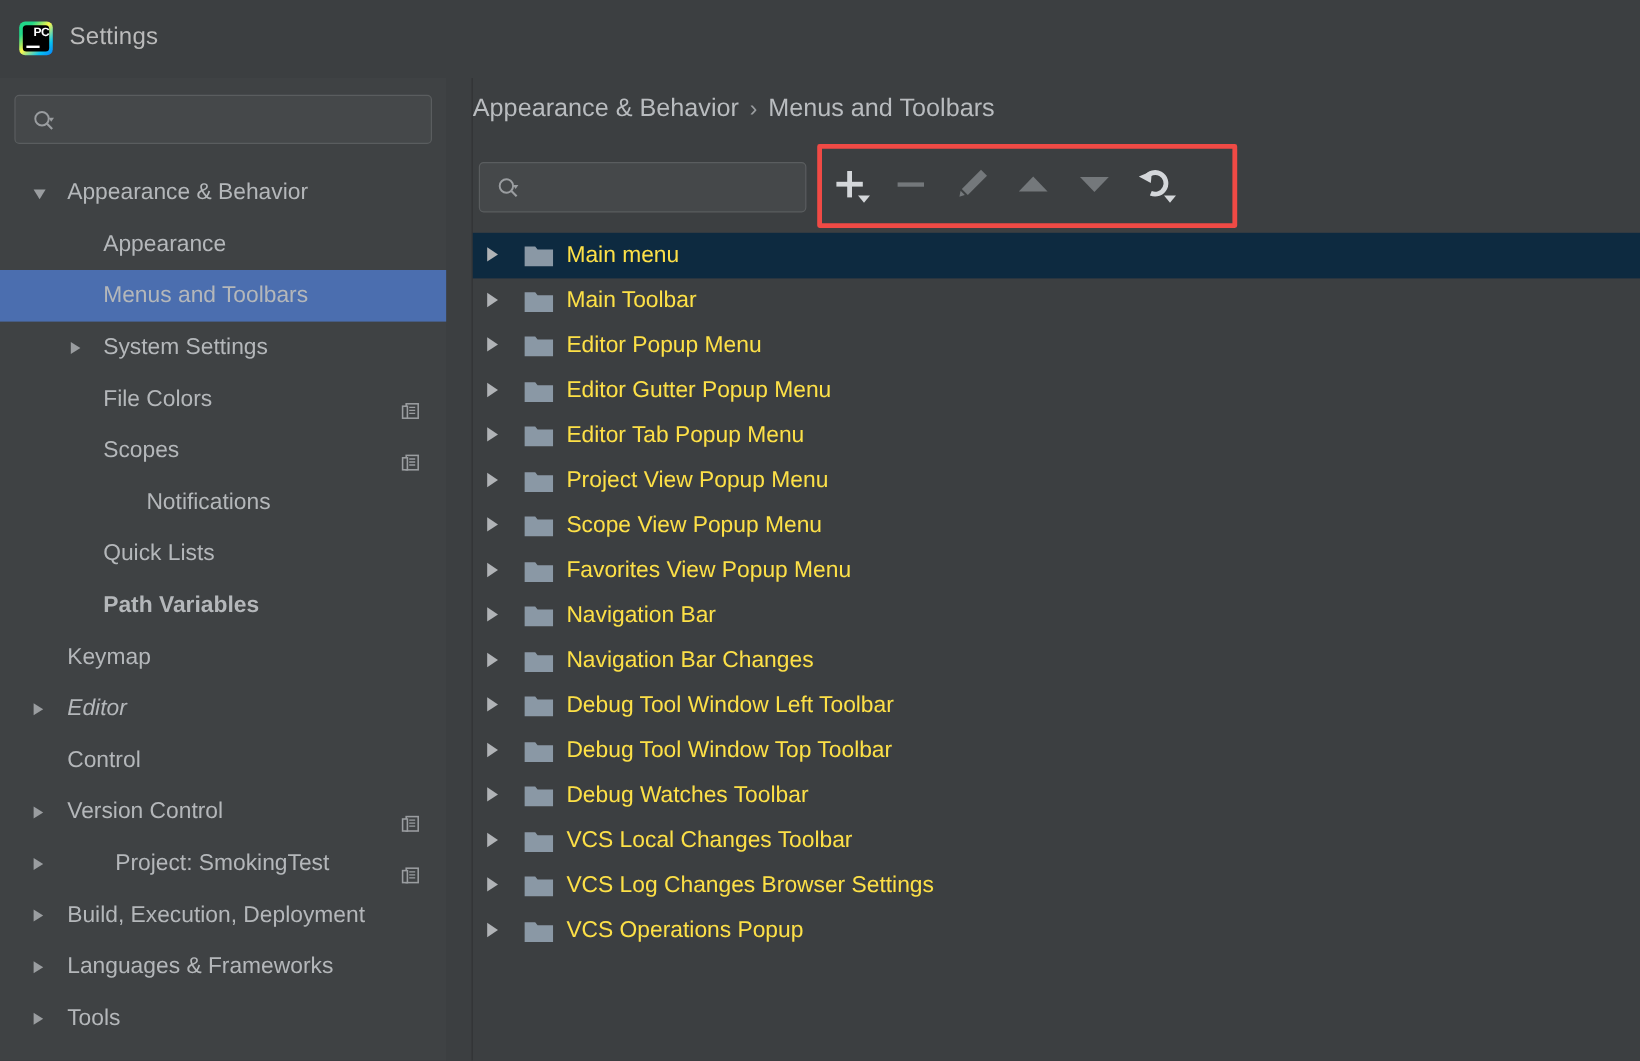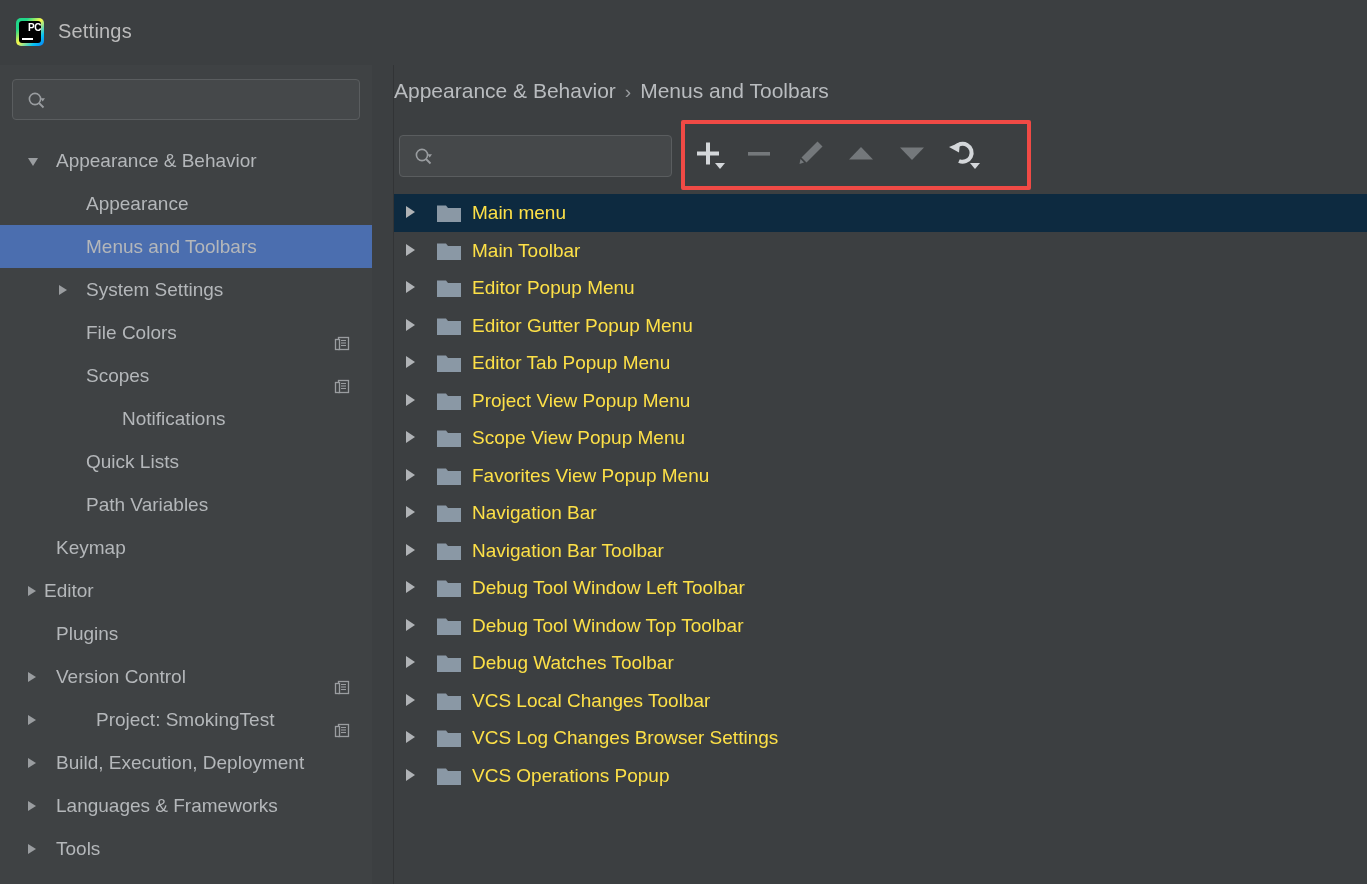--- a/index.html
+++ b/index.html
@@ -191,31 +191,31 @@
               <line x1="7" y1="9.5" x2="12" y2="9.5" stroke="#9a9da0" stroke-width="1.1"></line>
             </svg></span>
         </div>
         <div class="side-item">
           <span class="lbl" style="left: 86px; margin-left: 36px;">Notifications</span>
         </div>
         <div class="side-item">
           <span class="lbl" style="left: 86px;">Quick Lists</span>
         </div>
         <div class="side-item">
-          <span class="lbl" style="left: 86px;">Path Variables</span>
+          <span class="lbl" style="left: 86px; font-weight: bold;">Path Variables</span>
         </div>
         <div class="side-item">
           <span class="lbl" style="left: 56px;">Keymap</span>
         </div>
         <div class="side-item">
           <div class="arrow arrow-right" style="left: 28px;"></div>
-          <span class="lbl" style="left: 44px;">Editor</span>
-        </div>
-        <div class="side-item">
-          <span class="lbl" style="left: 56px;">Plugins</span>
+          <span class="lbl" style="left: 56px; font-style: italic;">Editor</span>
+        </div>
+        <div class="side-item">
+          <span class="lbl" style="left: 56px;">Control</span>
         </div>
         <div class="side-item">
           <div class="arrow arrow-right" style="left: 28px;"></div>
           <span class="lbl" style="left: 56px;">Version Control</span>
           <span class="copy-ic"><svg width="16" height="16" viewBox="0 0 16 16">
               <rect x="4.5" y="1.5" width="10" height="12" fill="none" stroke="#9a9da0" stroke-width="1.3"></rect>
               <rect x="1.5" y="3.5" width="4" height="10" fill="#3f4244" stroke="#9a9da0" stroke-width="1.3"></rect>
               <line x1="7" y1="4.5" x2="12" y2="4.5" stroke="#9a9da0" stroke-width="1.1"></line>
               <line x1="7" y1="7" x2="12" y2="7" stroke="#9a9da0" stroke-width="1.1"></line>
               <line x1="7" y1="9.5" x2="12" y2="9.5" stroke="#9a9da0" stroke-width="1.1"></line>
@@ -368,21 +368,21 @@
           <span class="folder"><svg width="24" height="18" viewBox="0 0 24 18">
               <path d="M0 1.5 L9 1.5 L11 4 L24 4 L24 18 L0 18 Z" fill="#8a98a5"></path>
             </svg></span>
           <span class="item-lbl">Navigation Bar</span>
         </div>
         <div class="item-row">
           <div class="item-arrow"></div>
           <span class="folder"><svg width="24" height="18" viewBox="0 0 24 18">
               <path d="M0 1.5 L9 1.5 L11 4 L24 4 L24 18 L0 18 Z" fill="#8a98a5"></path>
             </svg></span>
-          <span class="item-lbl">Navigation Bar Toolbar</span>
+          <span class="item-lbl">Navigation Bar Changes</span>
         </div>
         <div class="item-row">
           <div class="item-arrow"></div>
           <span class="folder"><svg width="24" height="18" viewBox="0 0 24 18">
               <path d="M0 1.5 L9 1.5 L11 4 L24 4 L24 18 L0 18 Z" fill="#8a98a5"></path>
             </svg></span>
           <span class="item-lbl">Debug Tool Window Left Toolbar</span>
         </div>
         <div class="item-row">
           <div class="item-arrow"></div>

